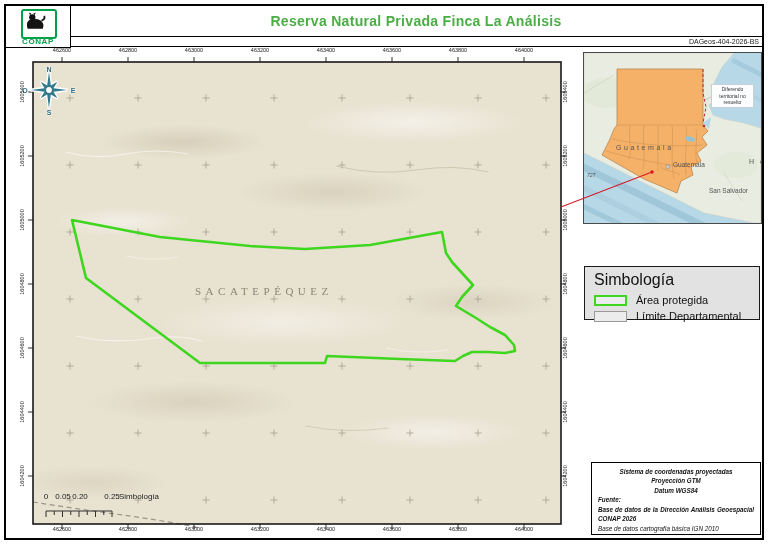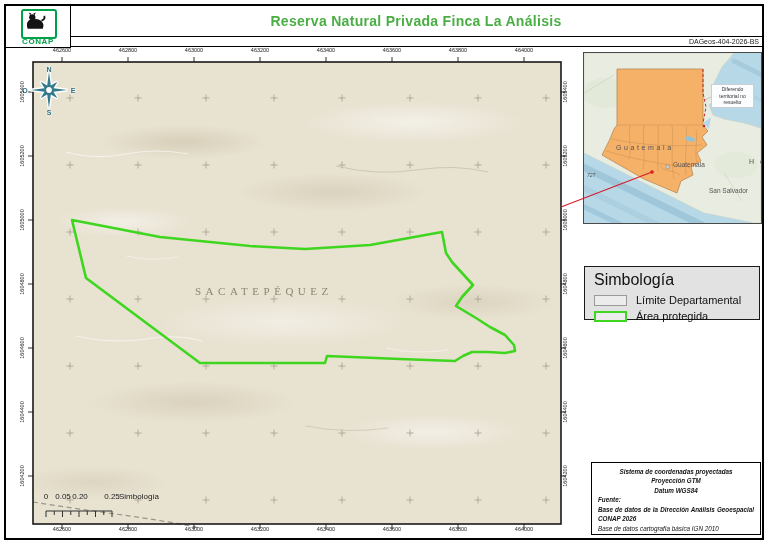--- a/index.html
+++ b/index.html
@@ -318,26 +318,26 @@
     <div class="lbl ss-lbl" style="left:125px;top:134px">San Salvador</div>
     <div class="lbl ho-lbl" style="left:165px;top:105px">H o</div>
     <div class="lbl grat-lbl" style="left:3px;top:119px">72T</div>
     <div class="dispute-box">Diferendo territorial no resuelto</div>
   </div>
 
   <div class="legend">
     <div class="legend-title">Simbología</div>
     <div id="legend-items">
         <div class="legend-row">
+          <div class="sw protected"></div>
+          <div class="legend-label">Área protegida</div>
+        </div>
+        <div class="legend-row">
           <div class="sw departmental"></div>
           <div class="legend-label">Límite Departamental</div>
-        </div>
-        <div class="legend-row">
-          <div class="sw protected"></div>
-          <div class="legend-label">Área protegida</div>
         </div>
       </div>
   </div>
 
   <div class="credits">
     <div class="c">Sistema de coordenadas proyectadas</div>
     <div class="c">Proyección GTM</div>
     <div class="c">Datum WGS84</div>
     <div>Fuente:</div>
     <div class="j">Base de datos de la Dirección Análisis Geoespacial</div>

